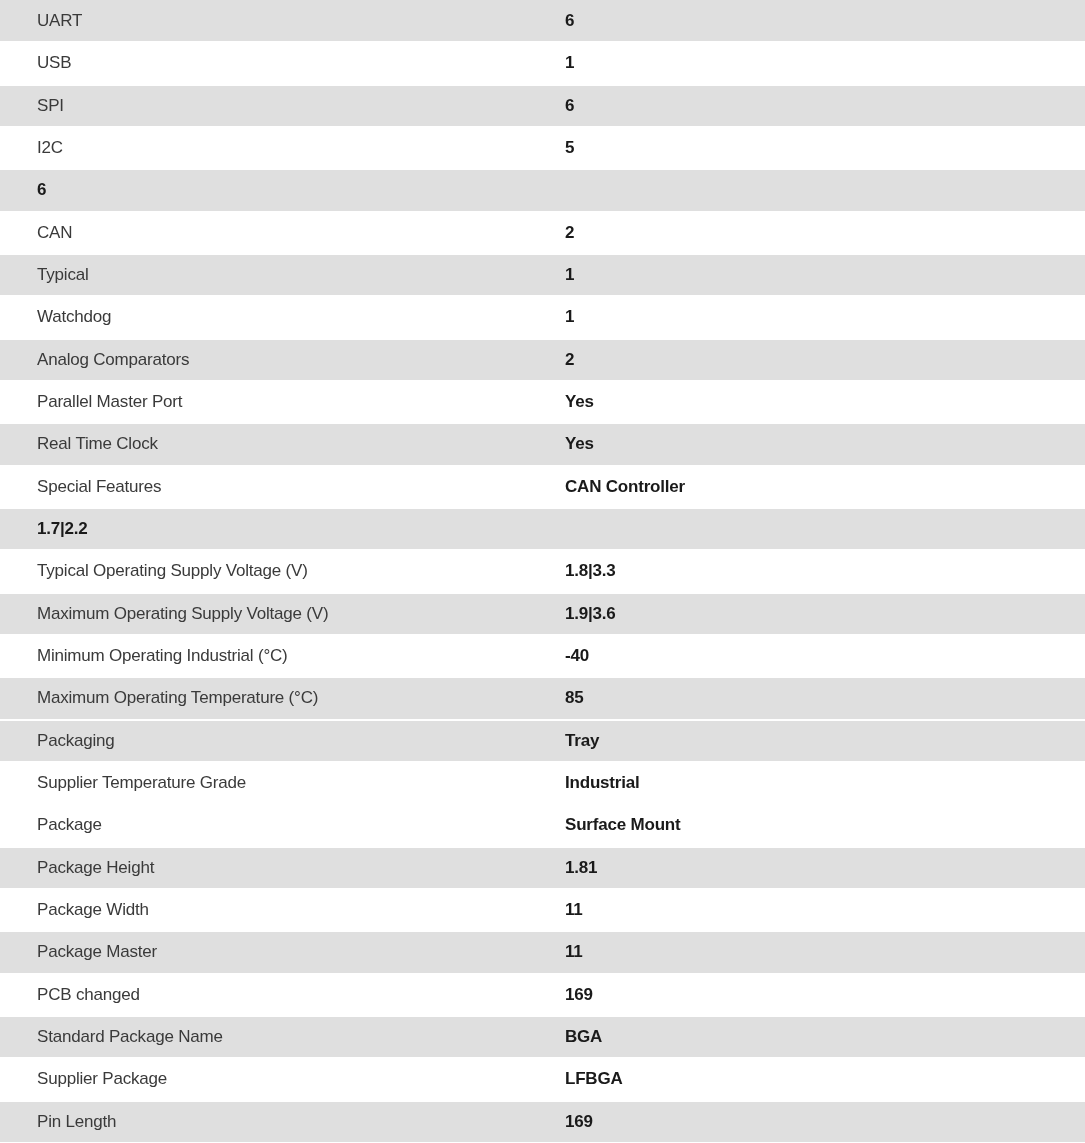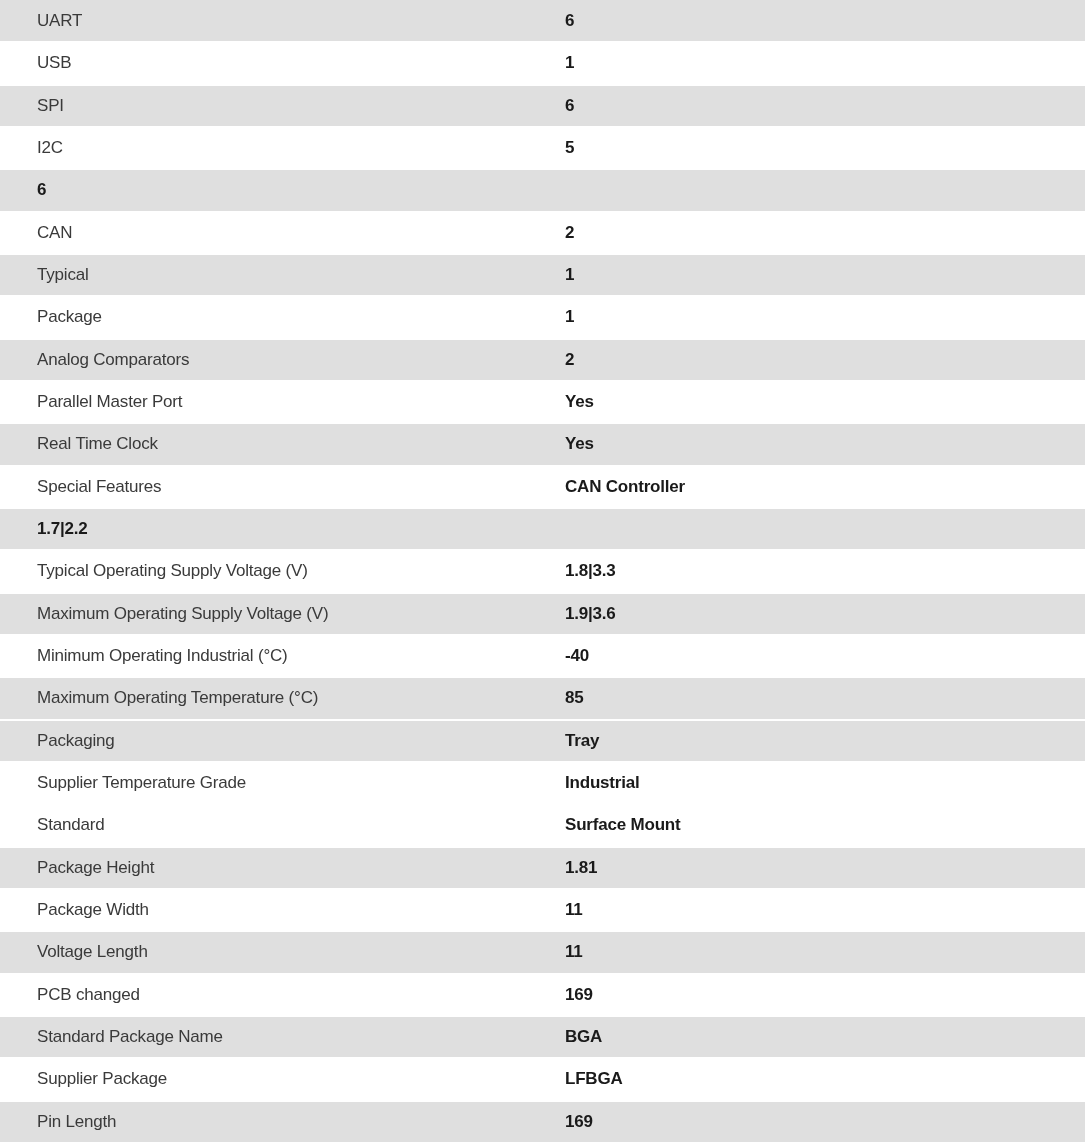--- a/index.html
+++ b/index.html
@@ -74,21 +74,21 @@
   </div>
     <div class="spec-row">
     <div class="spec-label">CAN</div>
     <div class="spec-value">2</div>
   </div>
     <div class="spec-row stripe">
     <div class="spec-label">Typical</div>
     <div class="spec-value">1</div>
   </div>
     <div class="spec-row">
-    <div class="spec-label">Package</div>
+    <div class="spec-label">Watchdog</div>
     <div class="spec-value">1</div>
   </div>
     <div class="spec-row stripe">
     <div class="spec-label">Analog Comparators</div>
     <div class="spec-value">2</div>
   </div>
     <div class="spec-row">
     <div class="spec-label">Parallel Master Port</div>
     <div class="spec-value">Yes</div>
   </div>
@@ -121,33 +121,33 @@
   </div>
     <div class="spec-row stripe">
     <div class="spec-label">Packaging</div>
     <div class="spec-value">Tray</div>
   </div>
     <div class="spec-row">
     <div class="spec-label">Supplier Temperature Grade</div>
     <div class="spec-value">Industrial</div>
   </div>
     <div class="spec-row">
-    <div class="spec-label">Standard</div>
+    <div class="spec-label">Package</div>
     <div class="spec-value">Surface Mount</div>
   </div>
     <div class="spec-row stripe">
     <div class="spec-label">Package Height</div>
     <div class="spec-value">1.81</div>
   </div>
     <div class="spec-row">
     <div class="spec-label">Package Width</div>
     <div class="spec-value">11</div>
   </div>
     <div class="spec-row stripe">
-    <div class="spec-label">Voltage Length</div>
+    <div class="spec-label">Package Master</div>
     <div class="spec-value">11</div>
   </div>
     <div class="spec-row">
     <div class="spec-label">PCB changed</div>
     <div class="spec-value">169</div>
   </div>
     <div class="spec-row stripe">
     <div class="spec-label">Standard Package Name</div>
     <div class="spec-value">BGA</div>
   </div>

